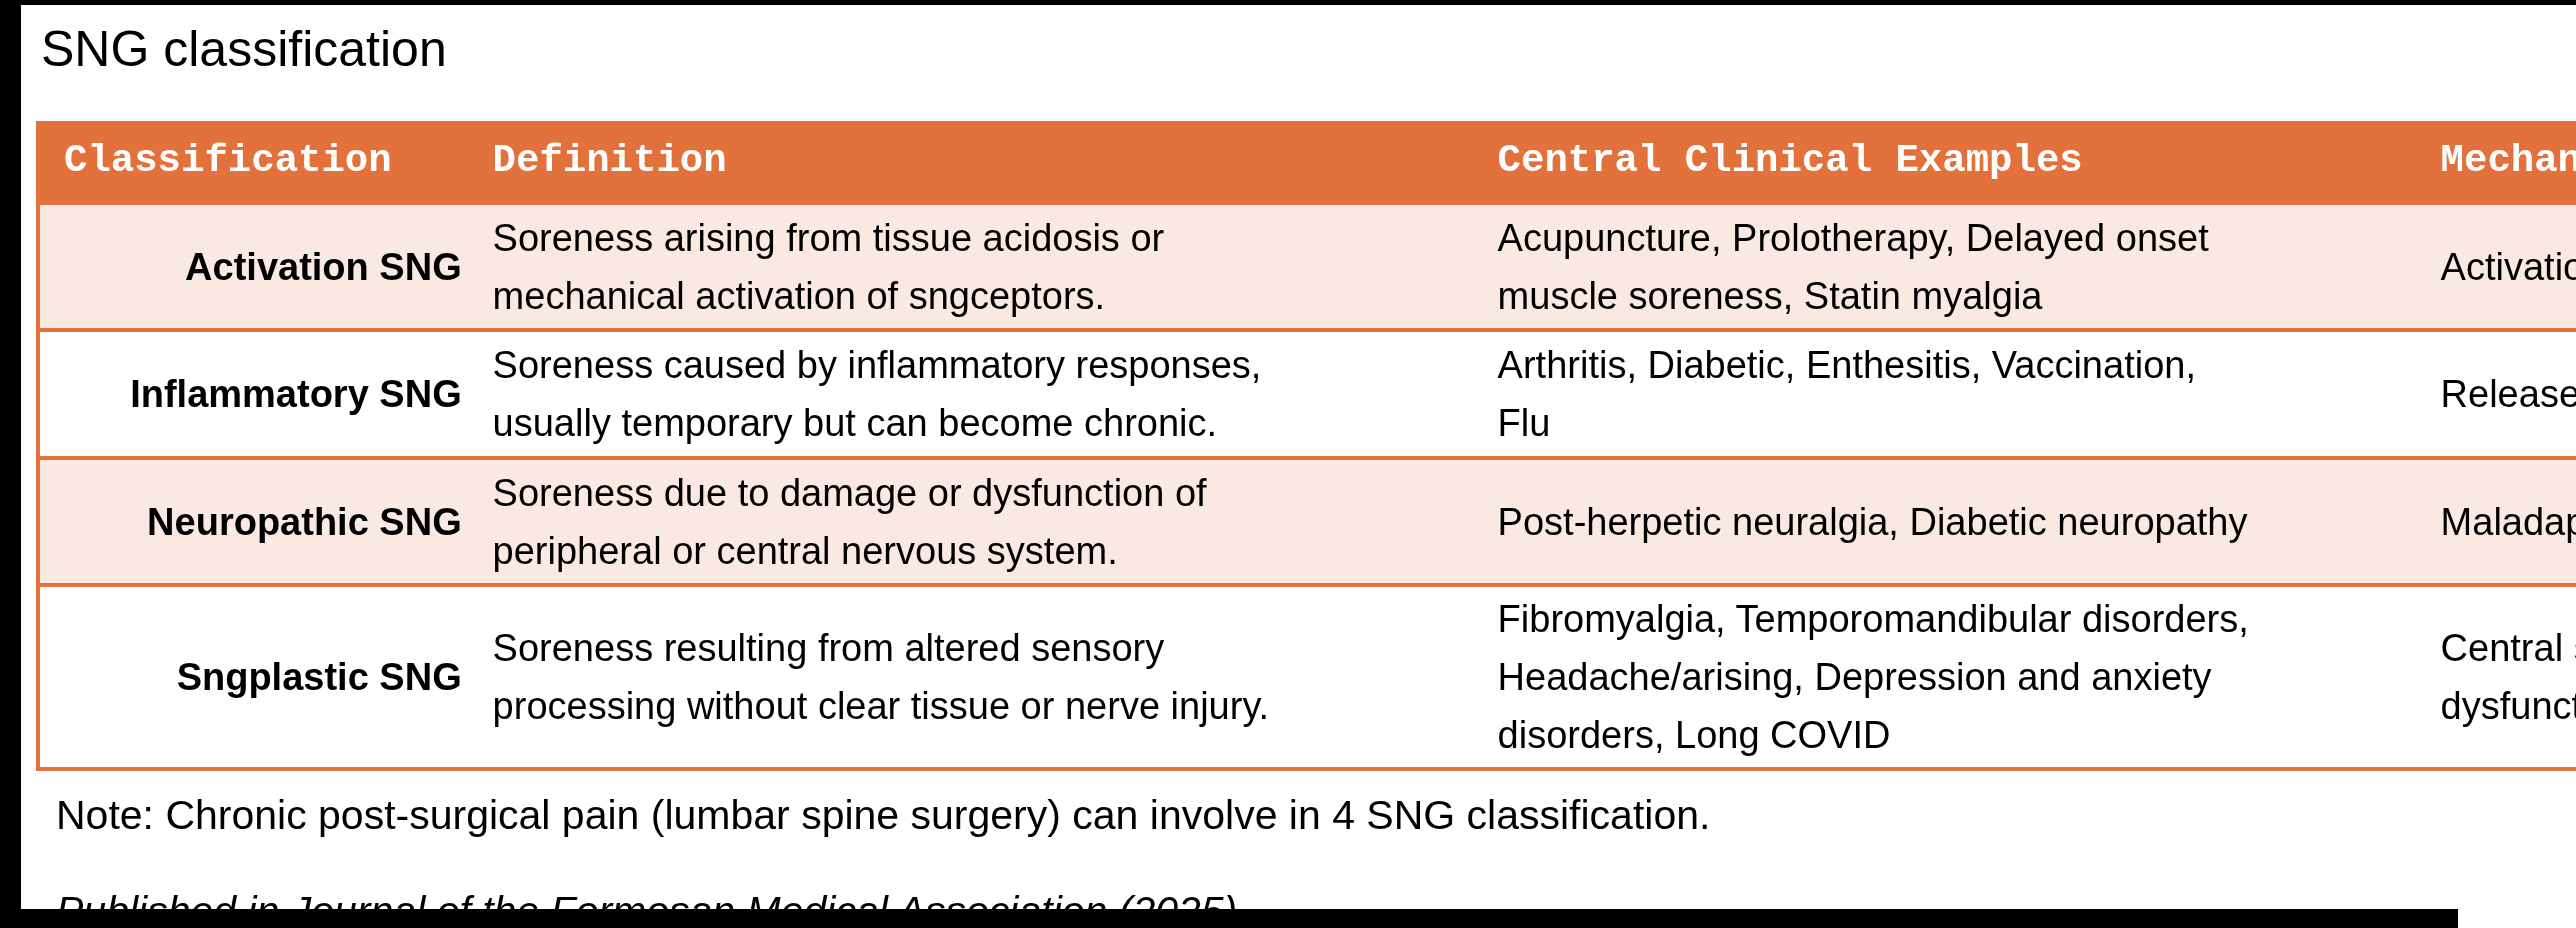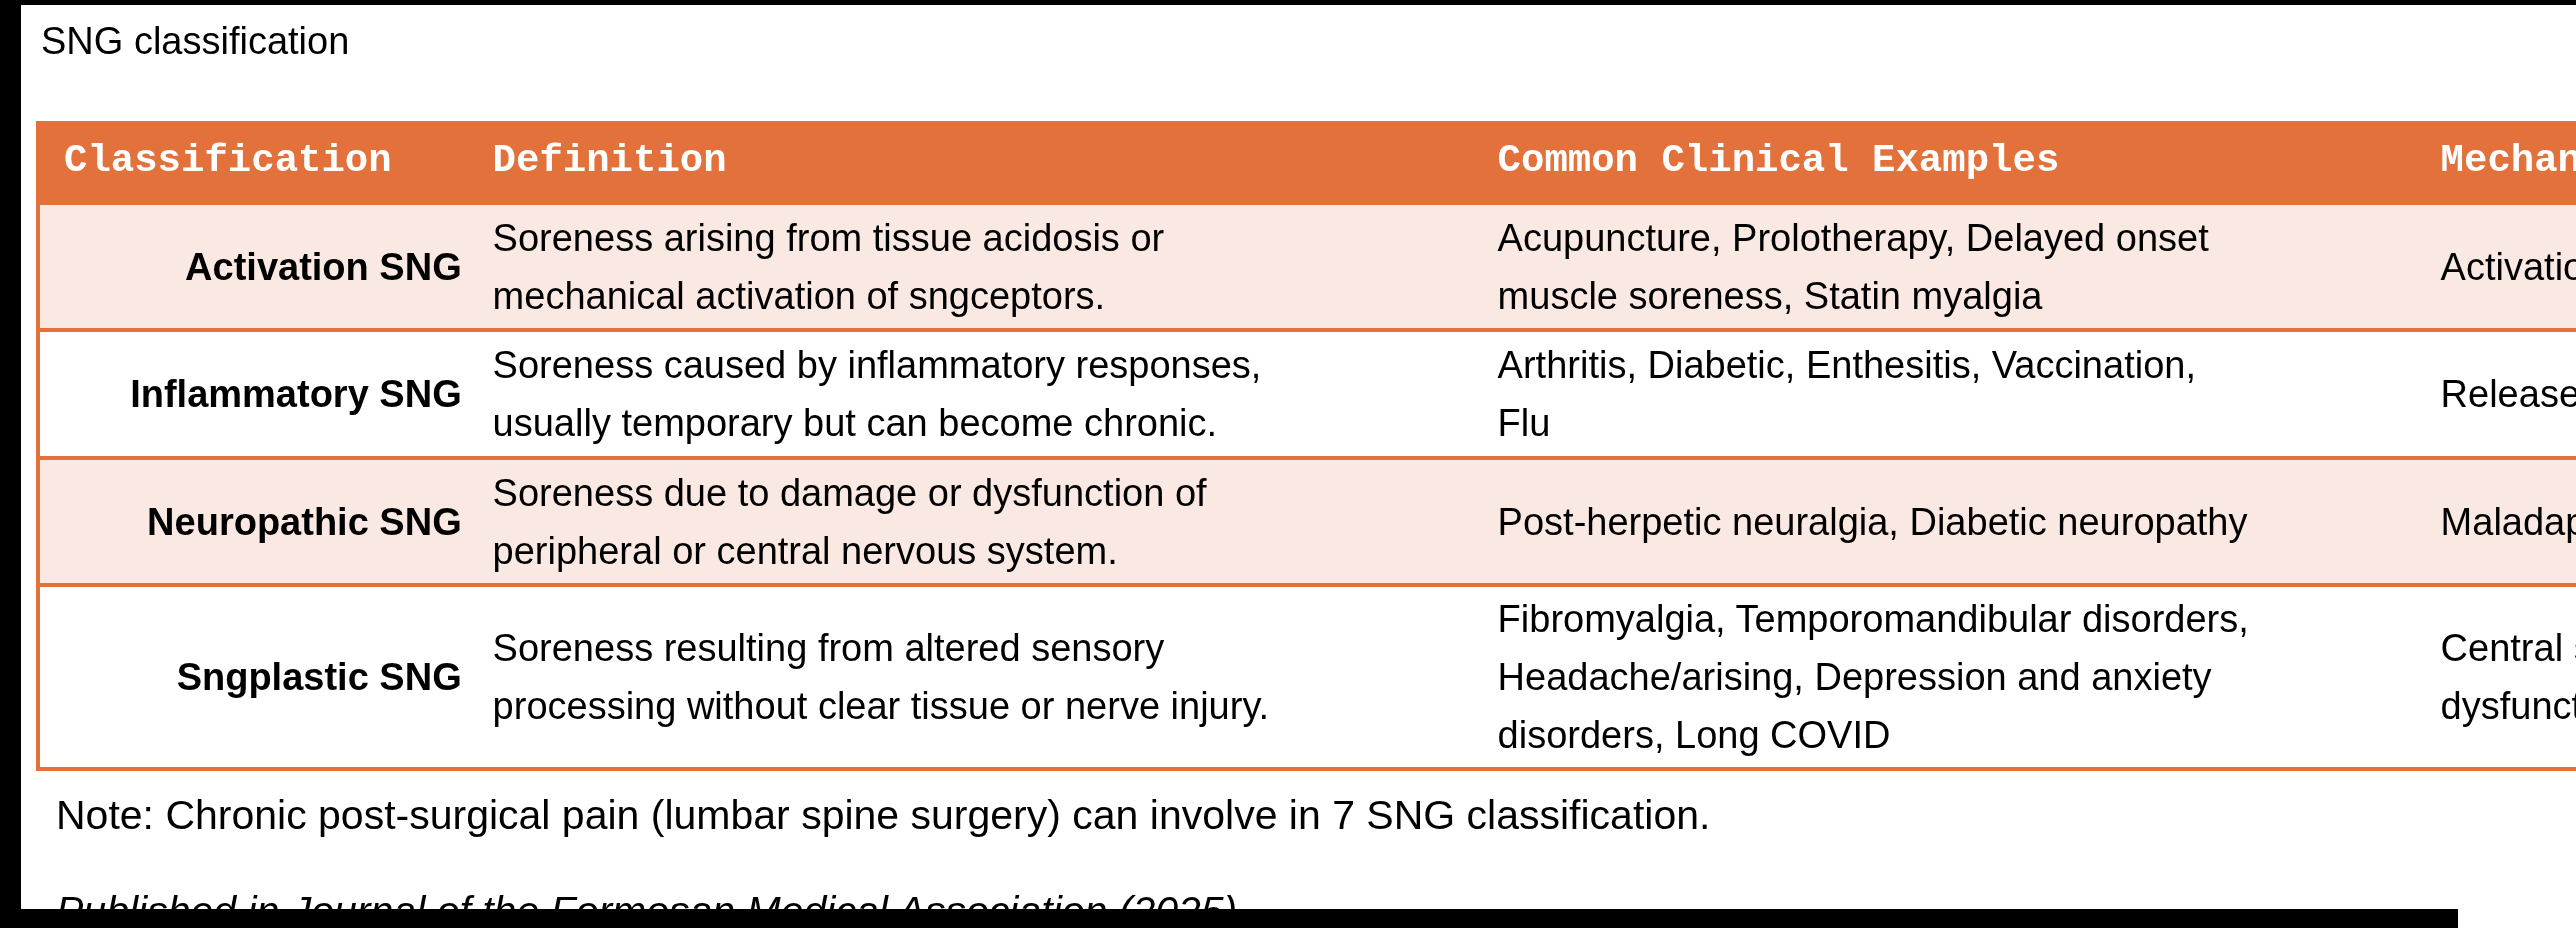--- a/index.html
+++ b/index.html
@@ -7,21 +7,21 @@
     width:3200px;height:928px;overflow:hidden;background:#ffffff;
     font-family:"Liberation Sans",sans-serif;position:relative;
   }
   
   .frame-left{position:absolute;left:0;top:0;width:20.6px;height:928px;background:#000;}
   .frame-top{position:absolute;left:0;top:0;width:3200px;height:5.2px;background:#000;}
   .frame-bottom{position:absolute;left:0;top:909px;width:2458px;height:19px;background:#000;}
 
   .page-title{
     position:absolute;left:41px;top:19.6px;
-    font-size:38px;color:#000;letter-spacing:0px;
+    font-size:50px;color:#000;letter-spacing:0px;
   }
 
   
   .sng-table{
     position:absolute;left:36px;top:121px;width:3146px;
     border-left:4.1px solid #E2713B;border-right:4.1px solid #E2713B;border-bottom:4.1px solid #E2713B;
     box-sizing:border-box;
   }
   .t-row{display:grid;grid-template-columns:433px 1005px 943px 1fr;}
   .t-row + .t-row{border-top:4.1px solid #E2713B;}
@@ -50,21 +50,21 @@
 <div class="frame-left"></div>
 <div class="frame-top"></div>
 <div class="frame-bottom"></div>
 
 <div class="page-title">SNG classification</div>
 
 <div class="sng-table">
   <div class="t-row t-header">
     <div class="cell c1">Classification</div>
     <div class="cell">Definition</div>
-    <div class="cell">Common Clinical Examples</div>
+    <div class="cell">Central Clinical Examples</div>
     <div class="cell">Mechanism</div>
   </div>
 
   <div class="t-row r1">
     <div class="cell c1">Activation SNG</div>
     <div class="cell">Soreness arising from tissue acidosis or
 mechanical activation of sngceptors.</div>
     <div class="cell">Acupuncture, Prolotherapy, Delayed onset
 muscle soreness, Statin myalgia</div>
     <div class="cell">Activation of ASICs, TRPV1</div>
@@ -92,15 +92,15 @@
     <div class="cell">Soreness resulting from altered sensory
 processing without clear tissue or nerve injury.</div>
     <div class="cell">Fibromyalgia, Temporomandibular disorders,
 Headache/arising, Depression and anxiety
 disorders, Long COVID</div>
     <div class="cell">Central sensitization and sensory
 dysfunction</div>
   </div>
 </div>
 
-<div class="note1">Note: Chronic post-surgical pain (lumbar spine surgery) can involve in 7 SNG classification.</div>
+<div class="note1">Note: Chronic post-surgical pain (lumbar spine surgery) can involve in 4 SNG classification.</div>
 <div class="note2">Published in Journal of the Formosan Medical Association (2025)</div>
 
 
 </body></html>

